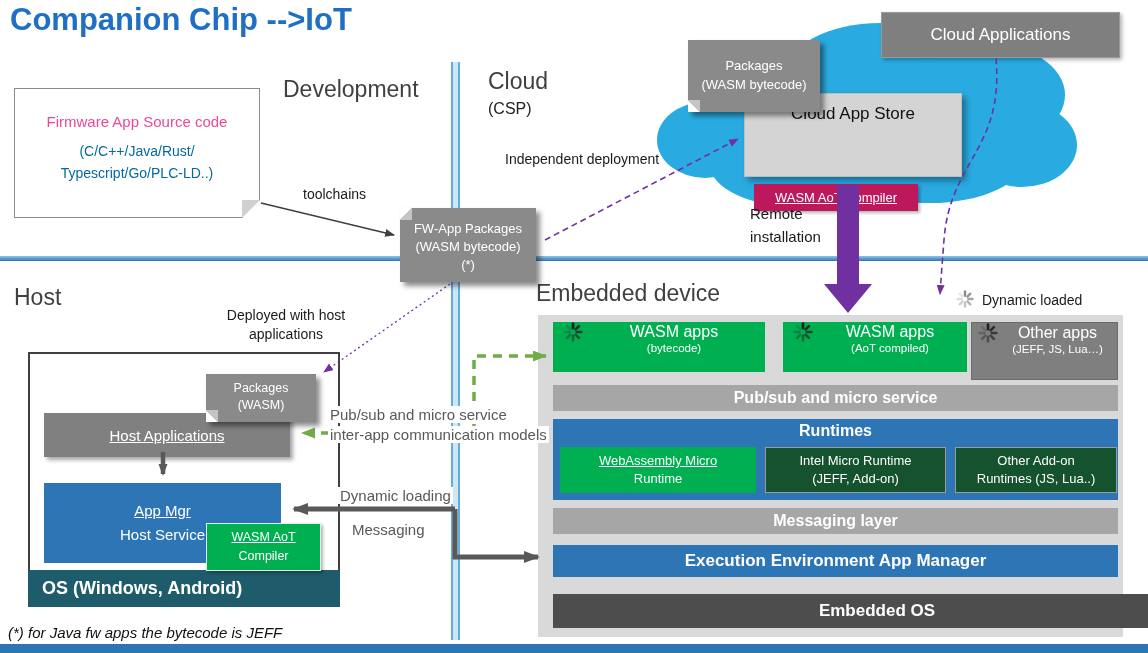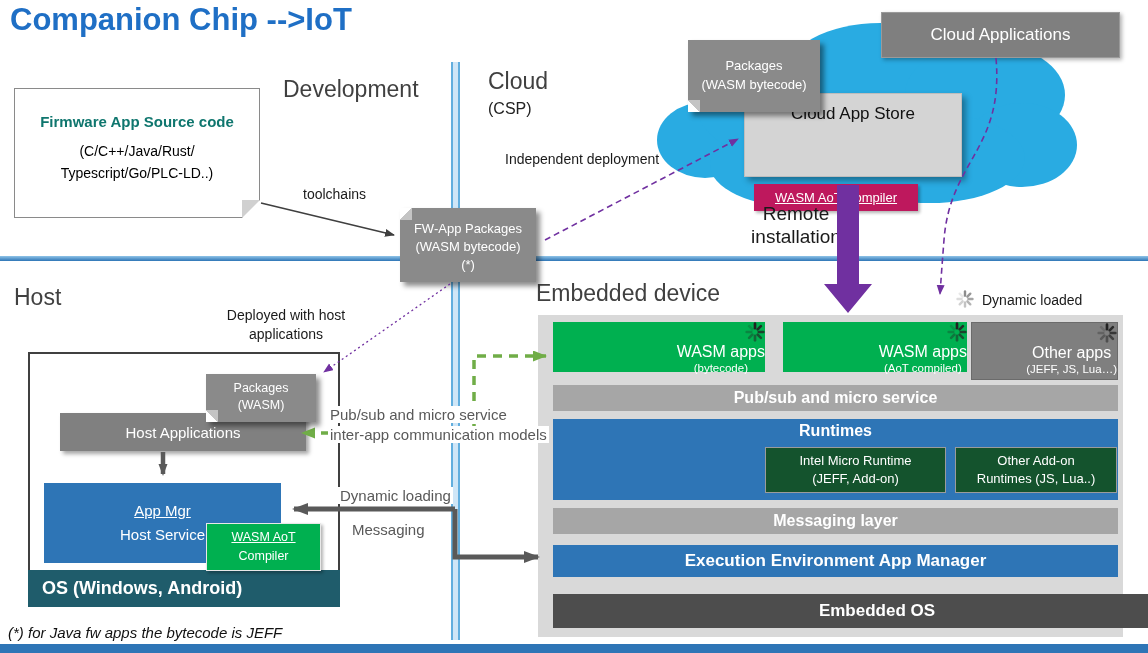--- a/index.html
+++ b/index.html
@@ -22,22 +22,22 @@
   .title{left:10px;top:2px;font-size:31px;font-weight:bold;color:#1f6fc5;}
   .section-label{font-size:23px;color:#404040;}
   .small-label{font-size:16px;color:#222;}
 
   .note{font-size:14px;color:#1a1a1a;}
   .gray-note{font-size:15px;color:#595959;background:#ffffff;padding:0 2px;}
 
   
   .firmware{left:14px;top:88px;width:246px;height:130px;background:#fff;
             border:1px solid #8a8a8a;text-align:center;padding-top:24px;box-sizing:border-box;}
-  .firmware .t1{font-weight:bold;color:#0f766e;font-size:15px;margin-bottom:10px;}
-  .firmware .t2{color:#000000;font-size:14px;line-height:22px;}
+  .firmware .t1{font-weight:normal;color:#ec4899;font-size:15px;margin-bottom:10px;}
+  .firmware .t2{color:#0369a1;font-size:14px;line-height:22px;}
   .firmware::before{content:"";position:absolute;right:-1px;bottom:-1px;width:18px;height:18px;
             background:#fff;clip-path:polygon(0 100%,100% 100%,100% 0);}
   .firmware::after{content:"";position:absolute;right:-1px;bottom:-1px;width:18px;height:18px;
             background:#d0d0d0;clip-path:polygon(0 0,0 100%,100% 0);border:0;}
 
   
   .tag{background:#8a8a8a;color:#fff;text-align:center;
        box-shadow:4px 4px 5px rgba(0,0,0,.45);font-size:13px;}
   .tag .line{display:block;}
   .tag.fold-bl::before{content:"";position:absolute;left:0;bottom:0;width:12px;height:12px;
@@ -69,21 +69,21 @@
        font-size:15px;line-height:24px;}
   .host-compiler{left:206px;top:523px;width:113px;height:46px;background:#00b050;color:#fff;
        font-size:12.5px;line-height:19px;display:flex;flex-direction:column;align-items:center;
        justify-content:center;border:1px solid #e8e8e8;box-shadow:2px 2px 3px rgba(0,0,0,.3);}
   .os-bar{left:28px;top:570px;width:312px;height:37px;background:#1f5c6b;color:#fff;
        font-weight:bold;font-size:18px;display:flex;align-items:center;padding-left:14px;
        box-sizing:border-box;}
 
   
   .panel{left:538px;top:315px;width:585px;height:322px;background:#d9d9d9;}
-  .app-box{display:flex;align-items:flex-end;color:#fff;flex-direction:column;}
+  .app-box{display:flex;align-items:flex-start;color:#fff;}
   .app-box .app-text{flex:1;text-align:center;}
   .app-box .app-title{font-size:16px;line-height:19px;}
   .app-box .app-sub{font-size:11.5px;line-height:14px;}
   .app-green{background:#00b050;}
   .app-gray{background:#7f7f7f;border:1px solid #6b6b6b;}
   .bar{color:#fff;font-weight:bold;display:flex;align-items:center;justify-content:center;}
   .bar-gray{background:#a6a6a6;font-size:16px;}
   .bar-blue{background:#2e75b6;font-size:17px;}
   .bar-dark{background:#4d4d4d;font-size:17px;}
   .runtimes{left:553px;top:419px;width:565px;height:81px;background:#2e75b6;}
@@ -164,38 +164,38 @@
 
 <div class="abs z2 cloud-store">
   <div class="store-title">Cloud App Store</div>
   <div class="green-chip abs" style="left:9px;top:50px;width:164px;height:27px;font-size:13px;">
     <span class="underline">WASM AoT Compiler</span>
   </div>
 </div>
 
 <div class="abs z2 note" style="left:505px;top:151px;">Independent deployment</div>
 
-<div class="abs z2" style="left:750px;top:202px;width:92px;text-align:center;font-size:19px;line-height:23px;">
+<div class="abs z2" style="left:750px;top:202px;width:92px;text-align:left;font-size:15px;line-height:23px;">
   <div>Remote</div>
   <div>installation</div>
 </div>
 
 <div class="abs z2" style="left:213px;top:306px;width:146px;text-align:center;font-size:14px;line-height:19px;">
   <div>Deployed with host</div>
   <div>applications</div>
 </div>
 
 <div class="abs z2 host-container"></div>
 
 <div class="abs z4 tag fold-bl" style="left:206px;top:374px;width:110px;height:48px;padding-top:6px;box-sizing:border-box;line-height:17px;font-size:12.5px;">
   <span class="line">Packages</span>
   <span class="line">(WASM)</span>
 </div>
 
-<div class="abs z2 gray-bar" style="left:60px;top:413px;width:246px;height:38px;">
+<div class="abs z2 gray-bar" style="left:44px;top:413px;width:246px;height:44px;text-decoration:underline;">
   <span>Host Applications</span>
 </div>
 
 <div class="abs z2 appmgr">
   <div class="underline">App Mgr</div>
   <div>Host Service</div>
 </div>
 
 <div class="abs z4 host-compiler">
   <div class="underline">WASM AoT</div>
@@ -245,20 +245,24 @@
     <div class="app-sub">(JEFF, JS, Lua…)</div>
   </div>
 </div>
 
 <div class="abs z2 bar bar-gray" style="left:553px;top:385px;width:565px;height:26px;">
   <span>Pub/sub and micro service</span>
 </div>
 
 <div class="abs z2 runtimes">
   <div class="rt-title">Runtimes</div>
+  <div class="rt-box rt-green" style="left:7px;top:28px;width:196px;height:46px;">
+    <div class="underline">WebAssembly Micro</div>
+    <div>Runtime</div>
+  </div>
   <div class="rt-box rt-gray" style="left:212px;top:28px;width:181px;height:46px;box-sizing:border-box;">
     <div>Intel Micro Runtime</div>
     <div>(JEFF, Add-on)</div>
   </div>
   <div class="rt-box rt-gray" style="left:402px;top:28px;width:162px;height:46px;box-sizing:border-box;">
     <div>Other Add-on</div>
     <div>Runtimes (JS, Lua..)</div>
   </div>
 </div>
 

